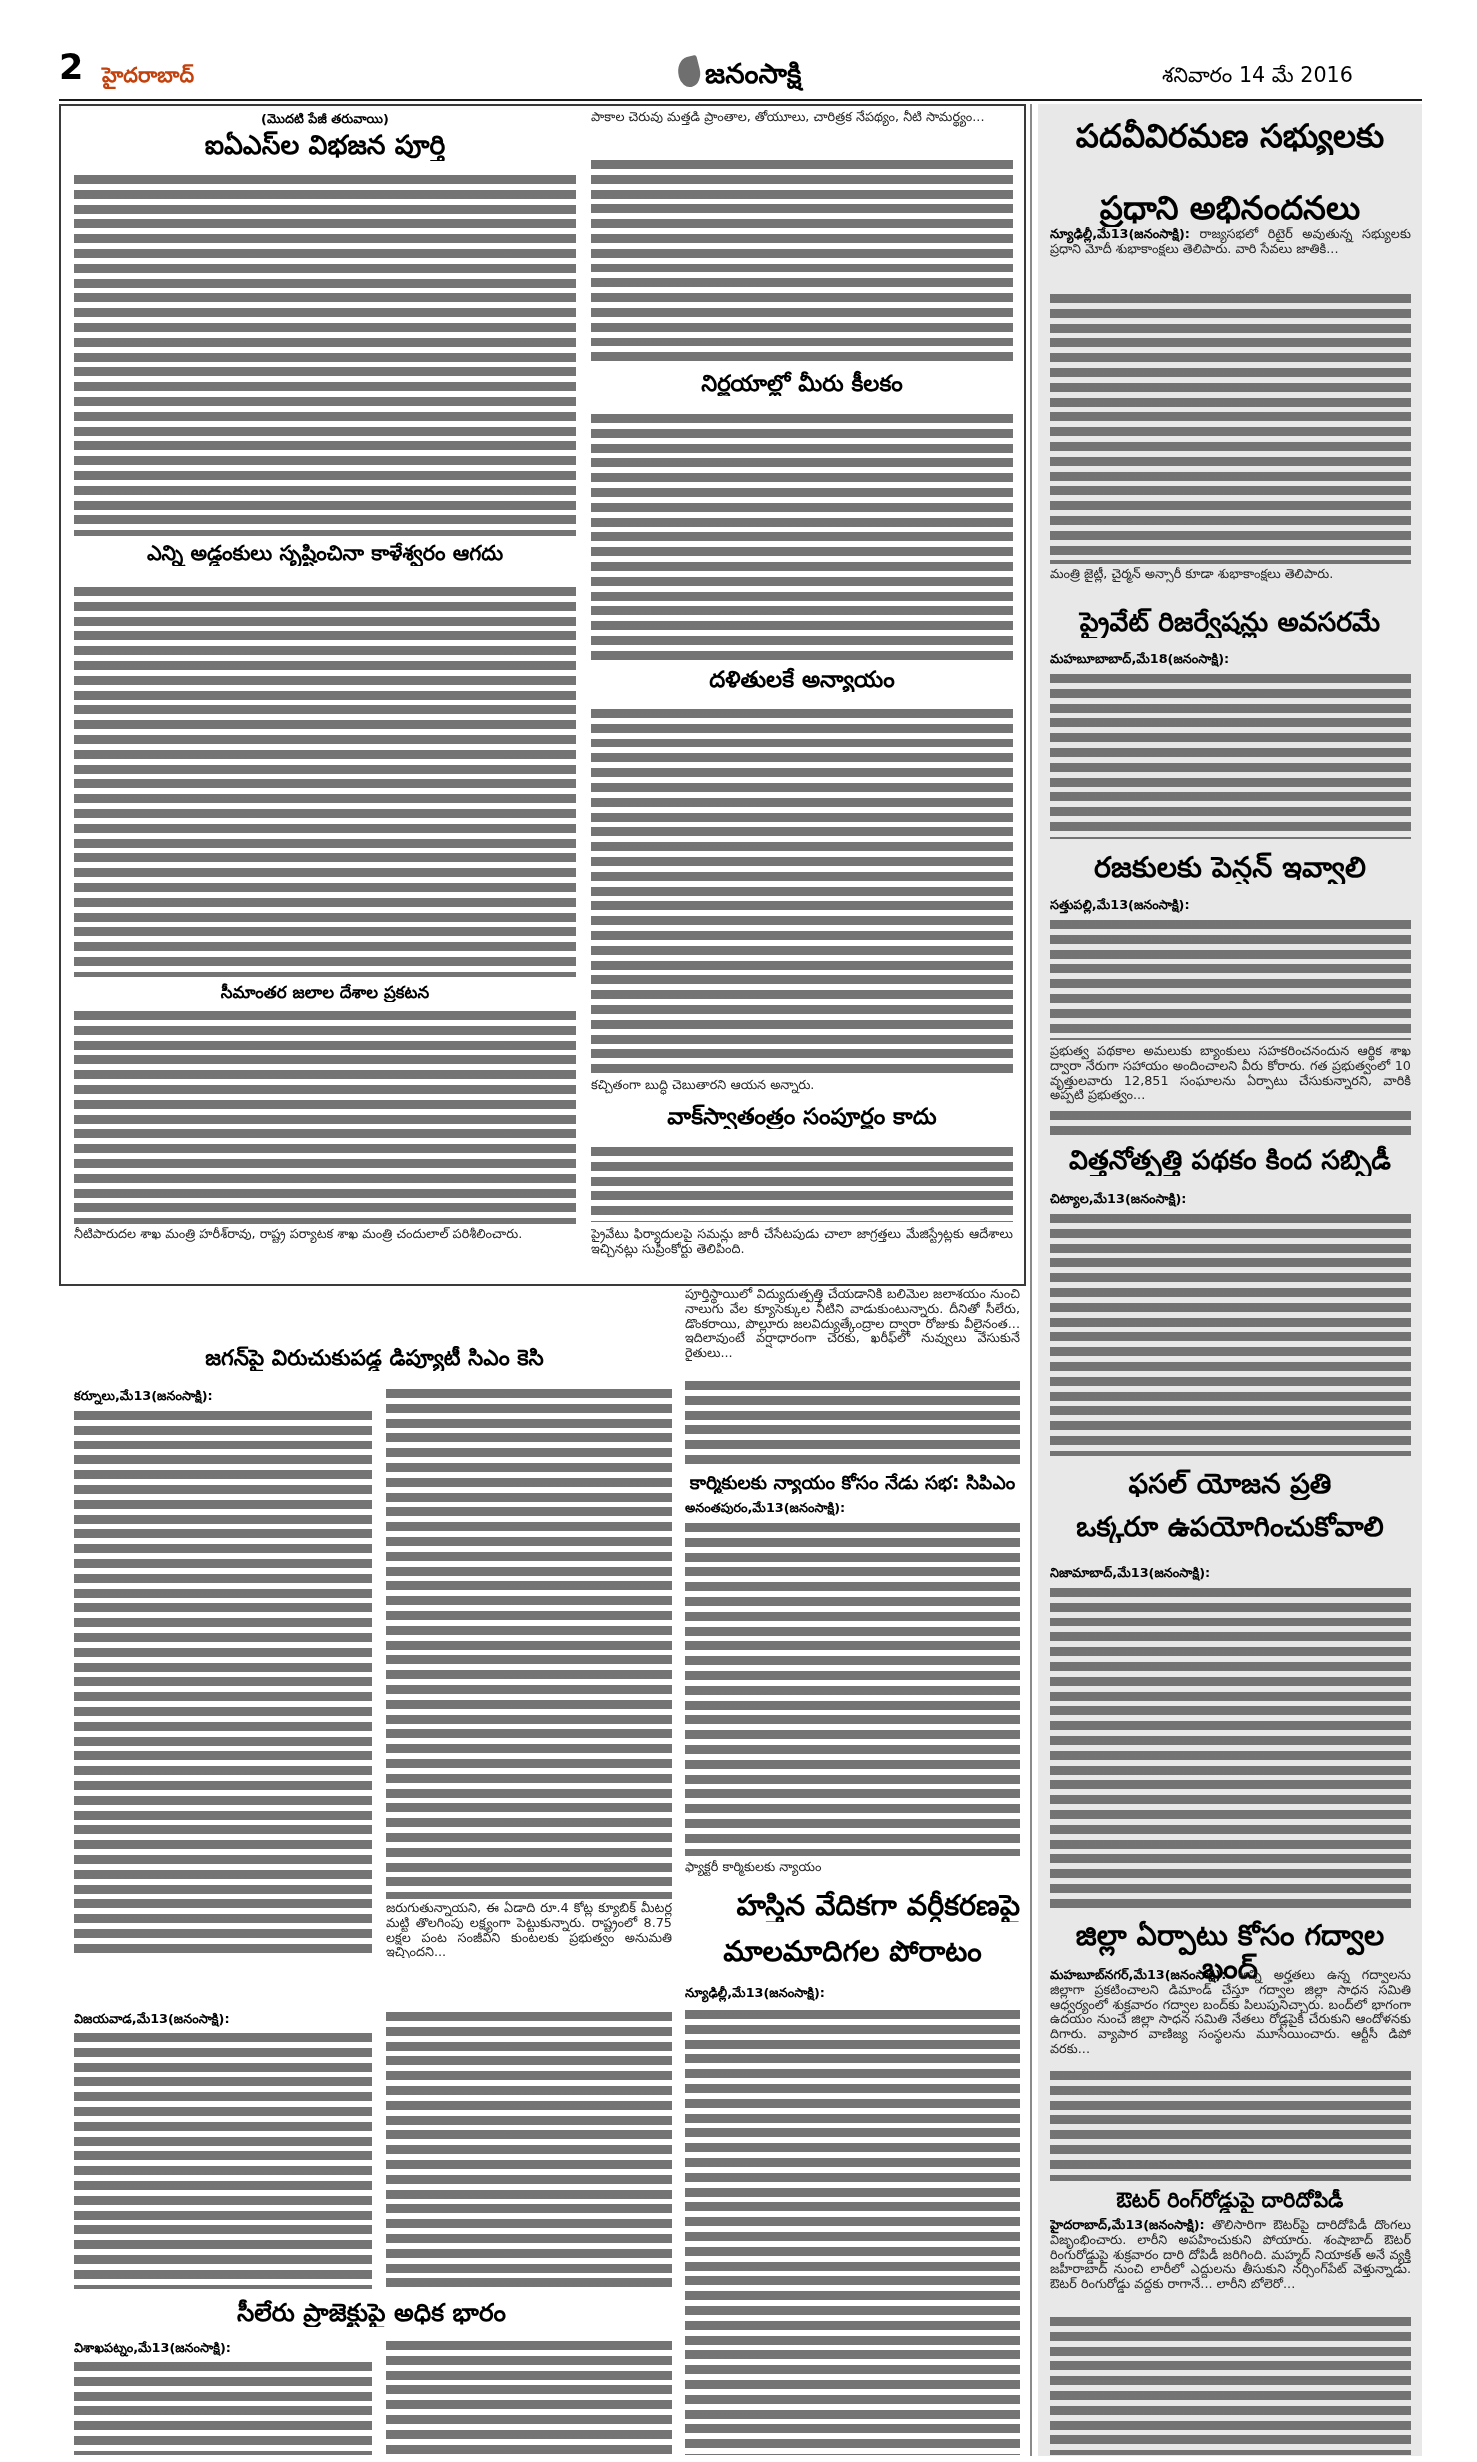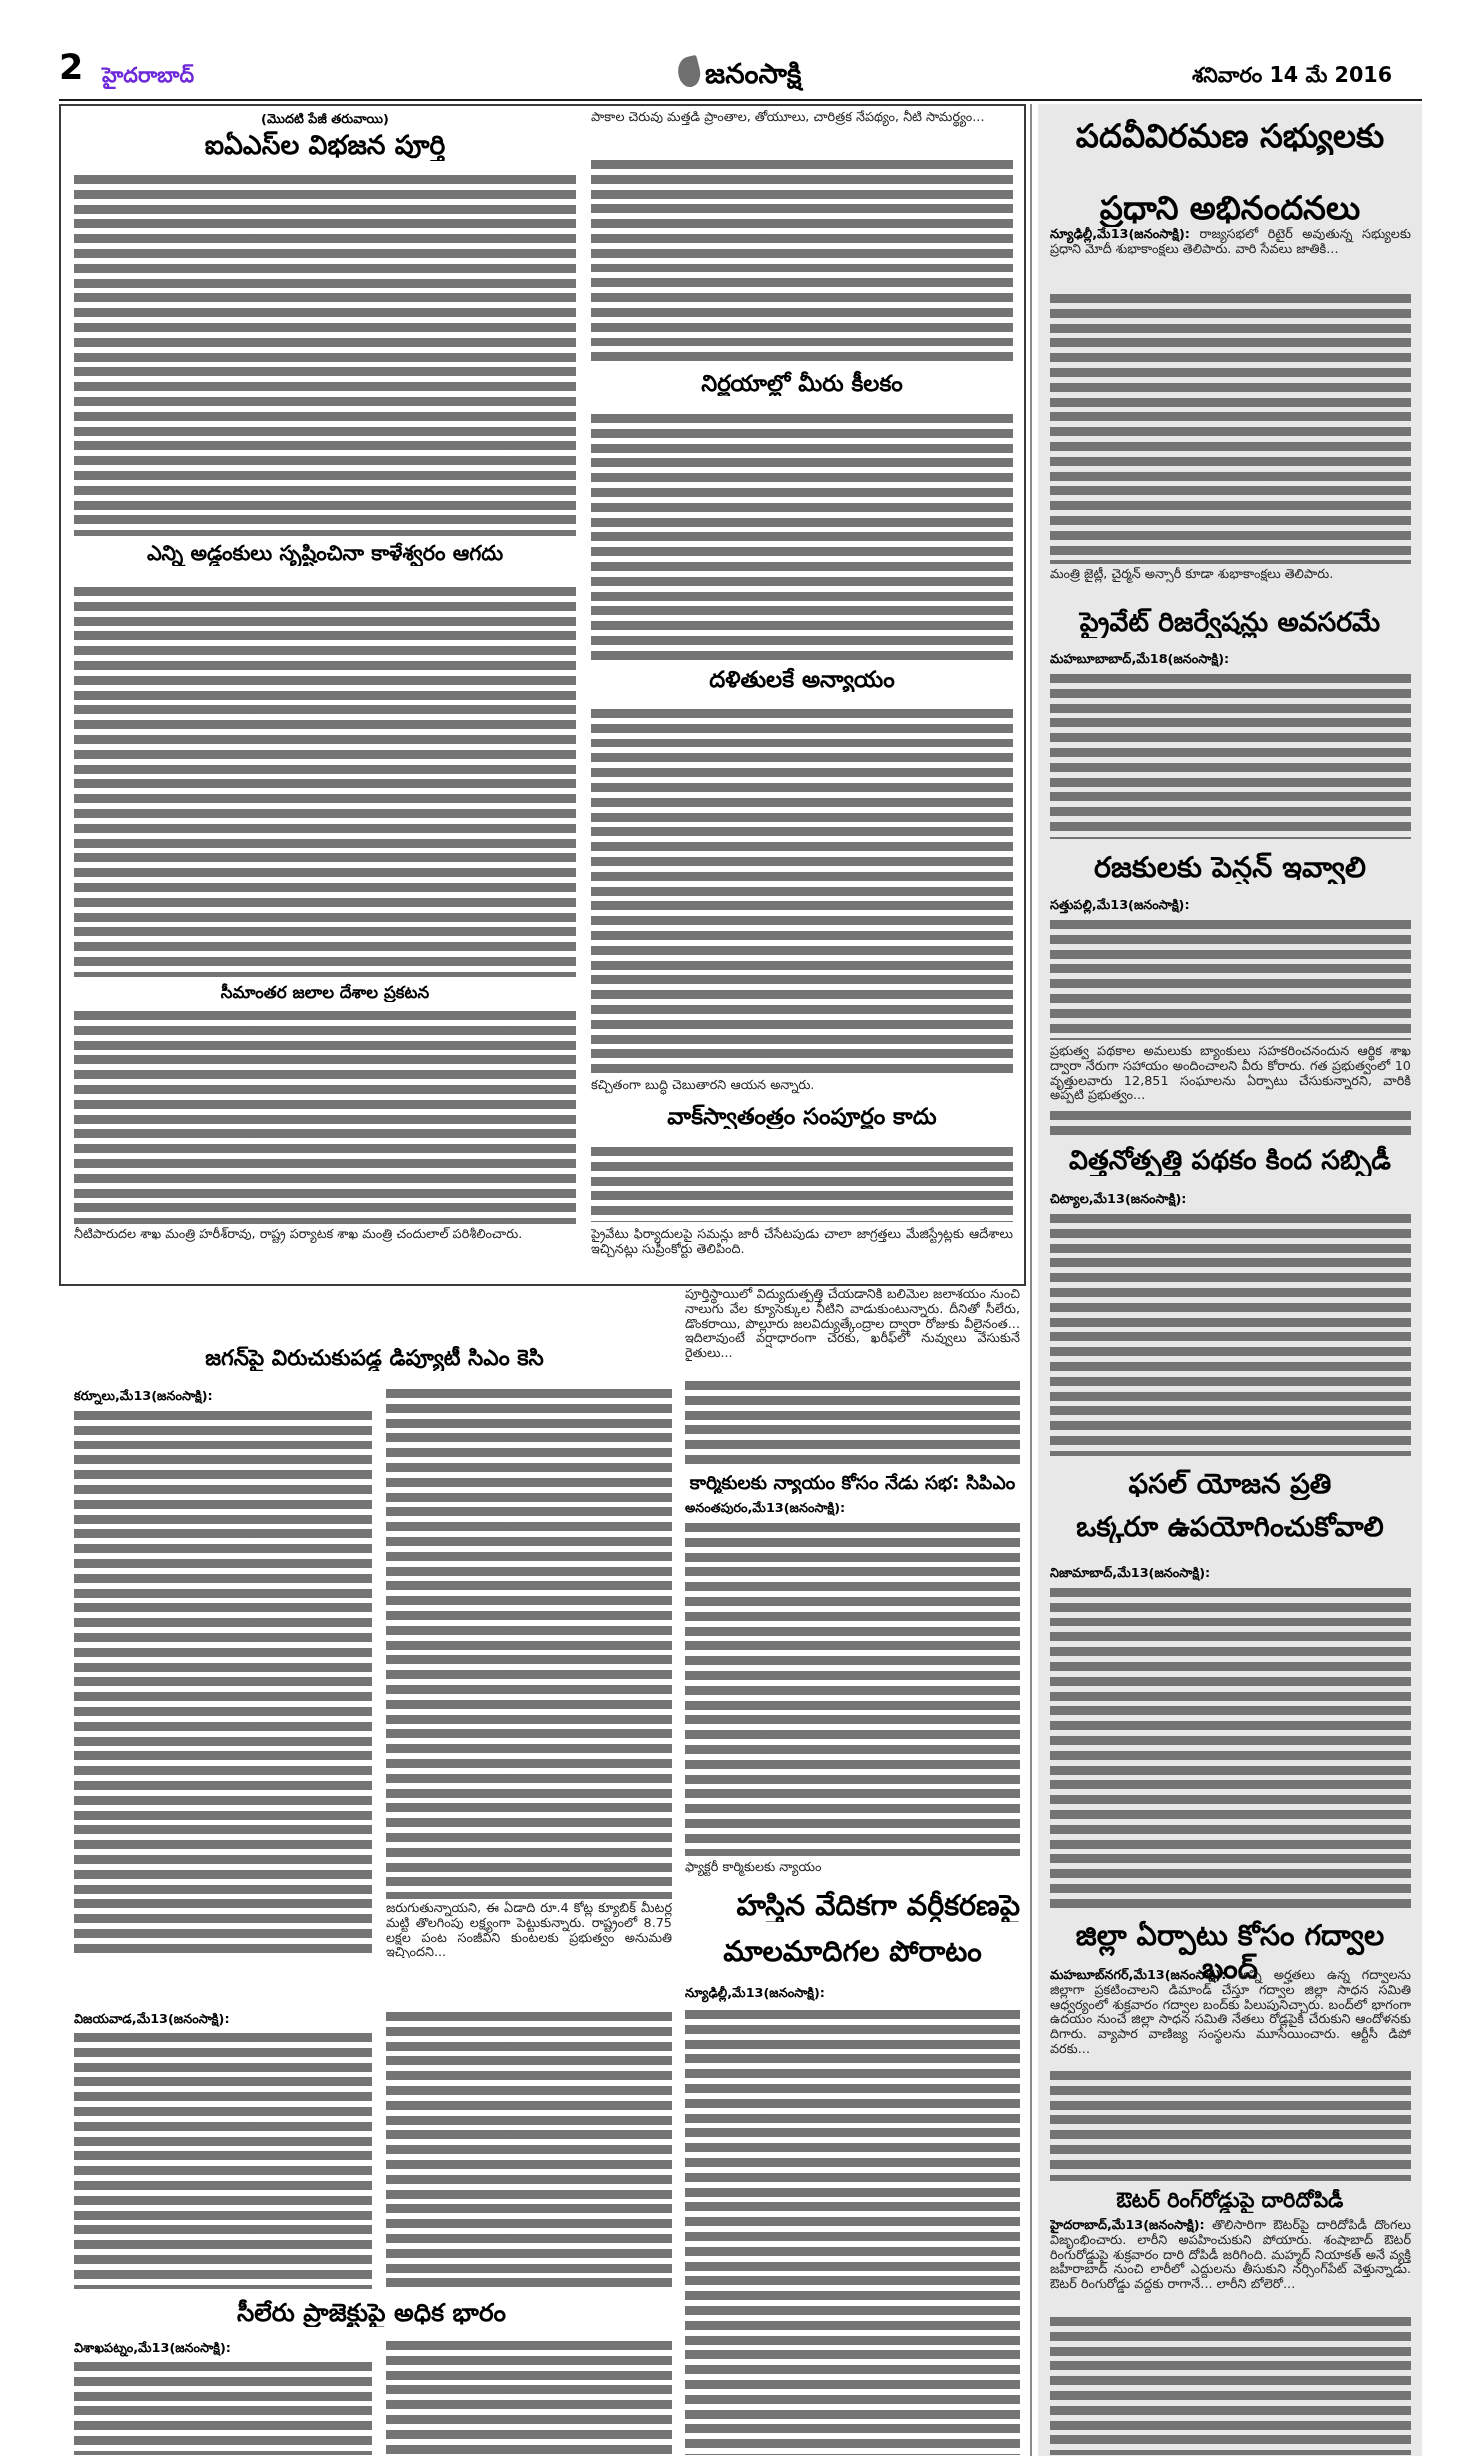--- a/index.html
+++ b/index.html
@@ -17,24 +17,24 @@
   .grey-panel{background:#e8e8e8;}
   .divider{background:#8a8a8a;}
   .logo-mark{width:21.7px;height:29.6px;background:#6f6f6f;border-radius:60% 10% 55% 45%;transform:rotate(-14deg);}
 </style>
 </head>
 <body>
 
 <div class="page">
 
   <div class="abs" style="left:59px;top:47px;font-size:35px;font-weight:bold;color:#000;">2</div>
-  <div class="abs" style="left:102px;top:63px;font-size:20.7px;font-weight:bold;color:#6d28d9;">హైదరాబాద్</div>
+  <div class="abs" style="left:102px;top:63px;font-size:20.7px;font-weight:bold;color:#c2410c;">హైదరాబాద్</div>
   <div class="abs logo-mark" style="left:678px;top:57px;"></div>
   <div class="abs" style="left:705px;top:57px;font-size:27.6px;font-weight:bold;color:#000;">జనంసాక్షి</div>
-  <div class="abs" style="left:1162px;top:63px;width:260px;text-align:center;font-size:20.7px;font-weight:bold;color:#000;">శనివారం 14 మే 2016</div>
+  <div class="abs" style="left:1162px;top:63px;width:260px;text-align:left;font-size:20.7px;font-weight:normal;color:#000;">శనివారం 14 మే 2016</div>
   <div class="abs rule" style="left:59px;top:99px;width:1363px;height:2px;"></div>
 
   <div class="abs box" style="left:59px;top:104px;width:963px;height:1178px;"></div>
 
   <div class="abs hl" style="left:74px;top:112px;width:502px;font-size:12.8px;">(మొదటి పేజీ తరువాయి)</div>
   <div class="abs hl" style="left:74px;top:130px;width:502px;font-size:26.6px;">ఐఏఎస్‌ల విభజన పూర్తి</div>
   <div class="abs sim" style="left:74px;top:175px;width:502px;height:361px;"></div>
   <div class="abs hl" style="left:74px;top:542px;width:502px;font-size:20.7px;">ఎన్ని అడ్డంకులు సృష్టించినా కాళేశ్వరం ఆగదు</div>
   <div class="abs sim" style="left:74px;top:587px;width:502px;height:390px;"></div>
   <div class="abs hl" style="left:74px;top:983px;width:502px;font-size:16.7px;">సీమాంతర జలాల దేశాల ప్రకటన</div>

